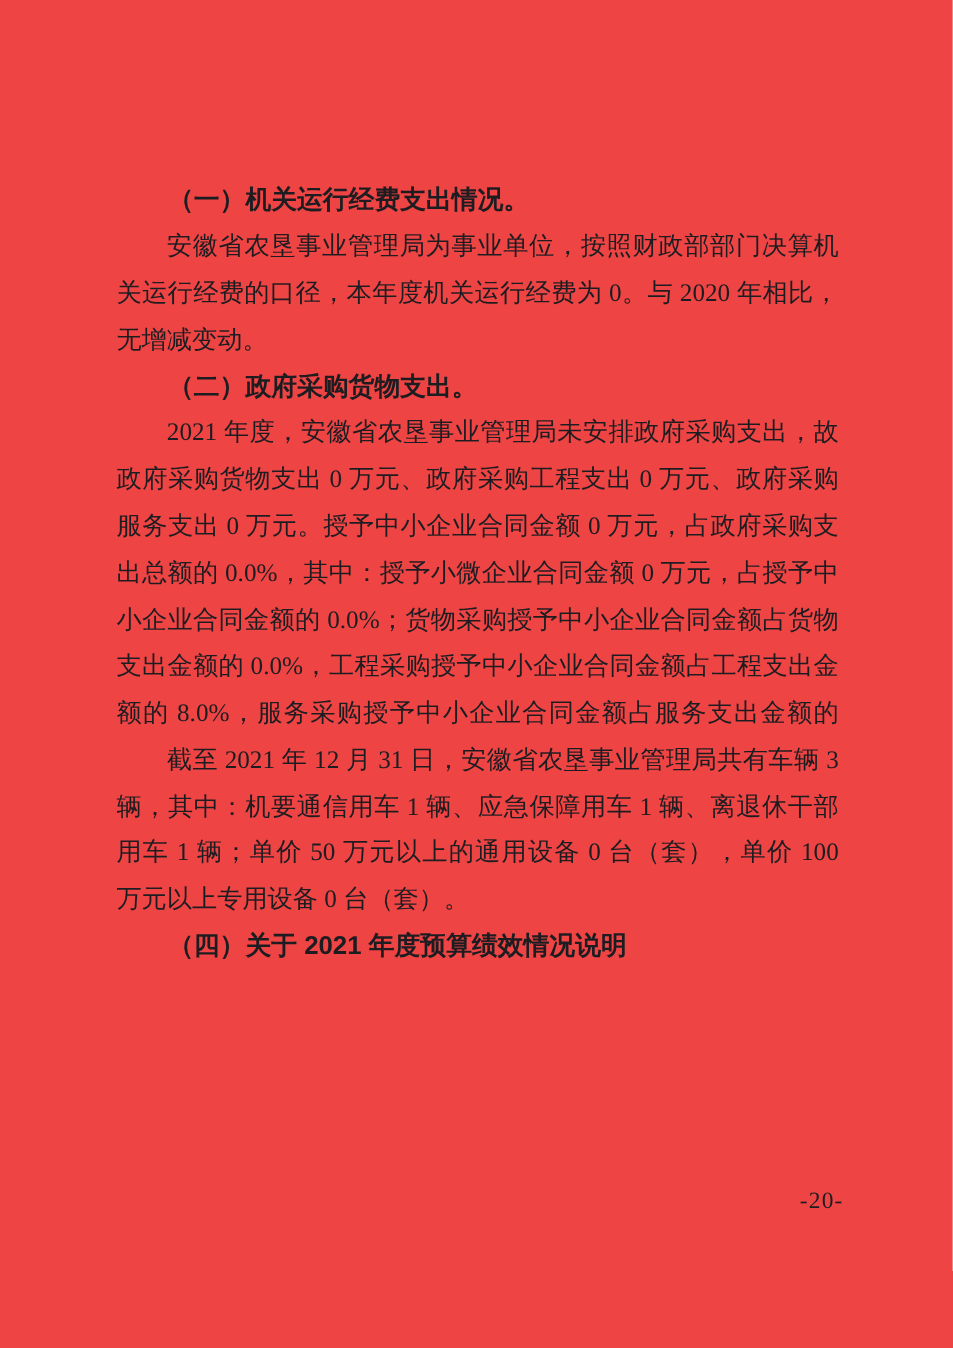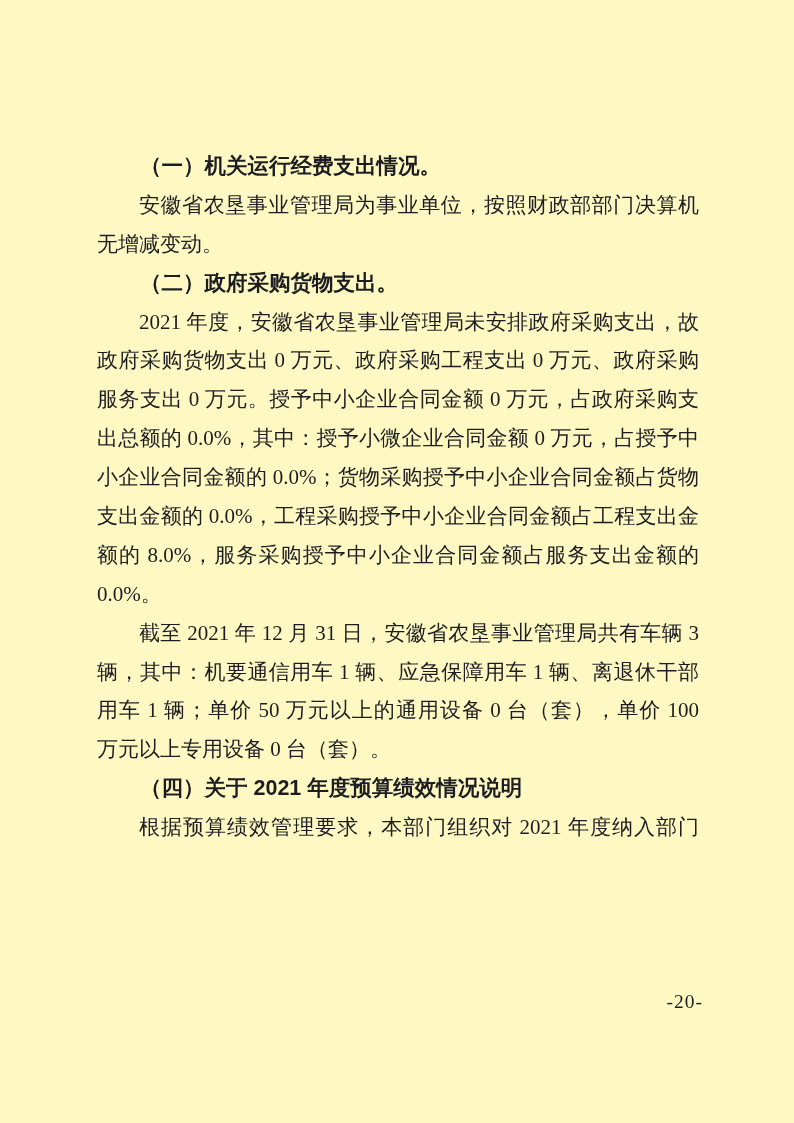--- a/index.html
+++ b/index.html
@@ -4,21 +4,21 @@
 <style>
   html, body {
     margin: 0;
     padding: 0;
     background: #ffffff;
   }
   .page {
     position: relative;
     width: 794px;
     height: 1123px;
-    background: #fef9c3;
+    background: #ef4444;
     color: #1d1d21;
     font-family: "Liberation Serif", "DejaVu Serif", serif;
     overflow: hidden;
   }
   .content {
     position: absolute;
     left: 97px;
     top: 147px;
     width: 602px;
   }
@@ -53,36 +53,35 @@
   }
 </style>
 </head>
 <body>
 
 <div class="page">
   <div class="content">
 
     <div class="line heading indent">（一）机关运行经费支出情况。</div>
     <div class="line fill indent">安徽省农垦事业管理局为事业单位，按照财政部部门决算机</div>
+    <div class="line fill">关运行经费的口径，本年度机关运行经费为 0。与 2020 年相比，</div>
     <div class="line">无增减变动。</div>
 
     <div class="line heading indent">（二）政府采购货物支出。</div>
     <div class="line fill indent">2021 年度，安徽省农垦事业管理局未安排政府采购支出，故</div>
     <div class="line fill">政府采购货物支出 0 万元、政府采购工程支出 0 万元、政府采购</div>
     <div class="line fill">服务支出 0 万元。授予中小企业合同金额 0 万元，占政府采购支</div>
     <div class="line fill">出总额的 0.0%，其中：授予小微企业合同金额 0 万元，占授予中</div>
     <div class="line fill">小企业合同金额的 0.0%；货物采购授予中小企业合同金额占货物</div>
     <div class="line fill">支出金额的 0.0%，工程采购授予中小企业合同金额占工程支出金</div>
     <div class="line fill">额的 8.0%，服务采购授予中小企业合同金额占服务支出金额的</div>
-    <div class="line">0.0%。</div>
 
     <div class="line fill indent">截至 2021 年 12 月 31 日，安徽省农垦事业管理局共有车辆 3</div>
     <div class="line fill">辆，其中：机要通信用车 1 辆、应急保障用车 1 辆、离退休干部</div>
     <div class="line fill">用车 1 辆；单价 50 万元以上的通用设备 0 台（套），单价 100</div>
     <div class="line">万元以上专用设备 0 台（套）。</div>
 
     <div class="line heading indent">（四）关于 2021 年度预算绩效情况说明</div>
-    <div class="line fill indent">根据预算绩效管理要求，本部门组织对 2021 年度纳入部门</div>
 
   </div>
 
   <div class="pagenum">-20-</div>
 </div>
 
 </body></html>

